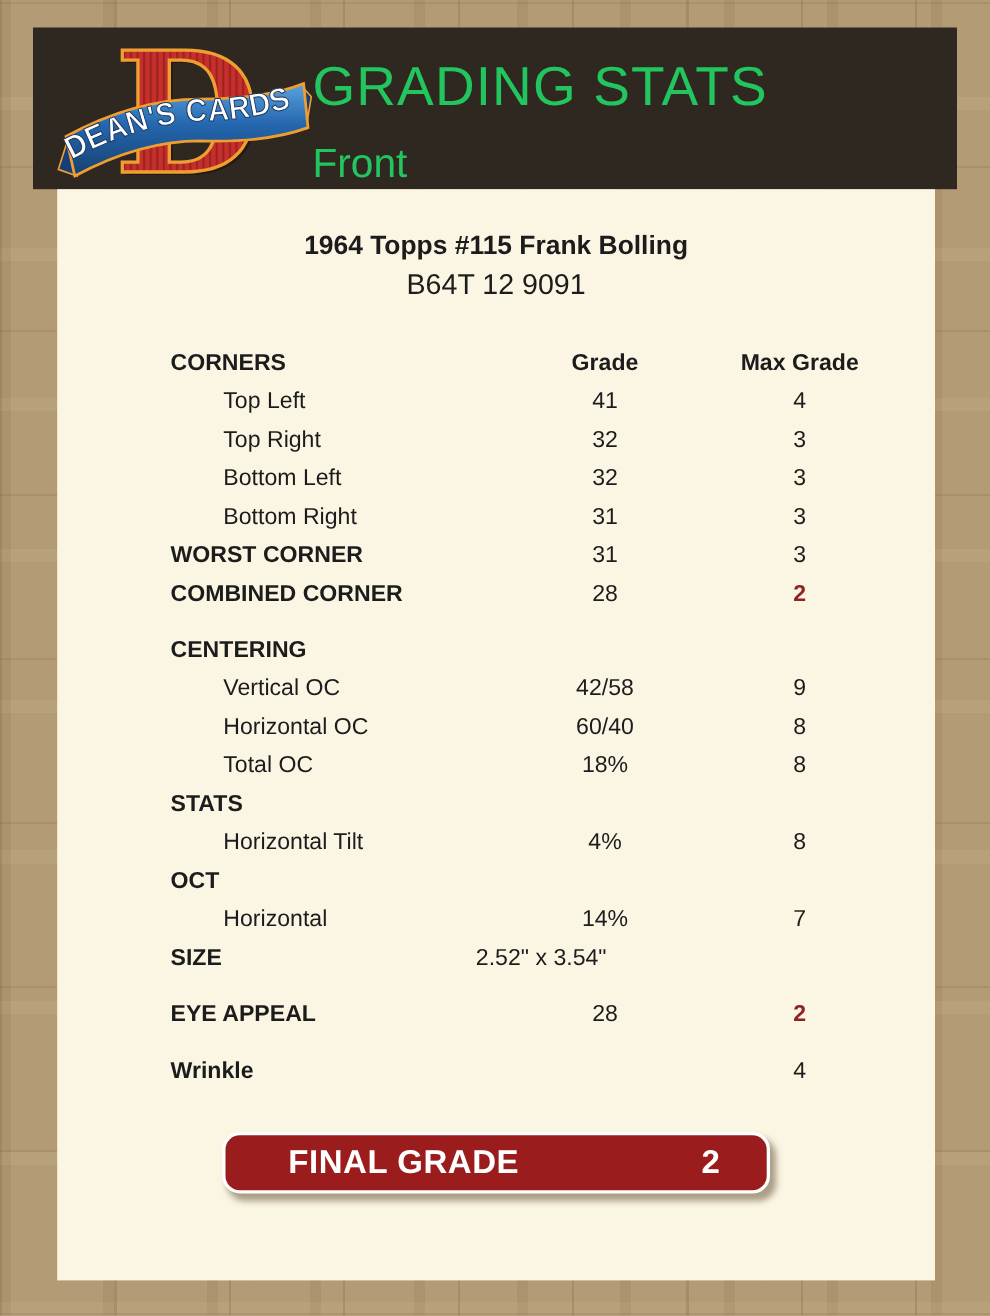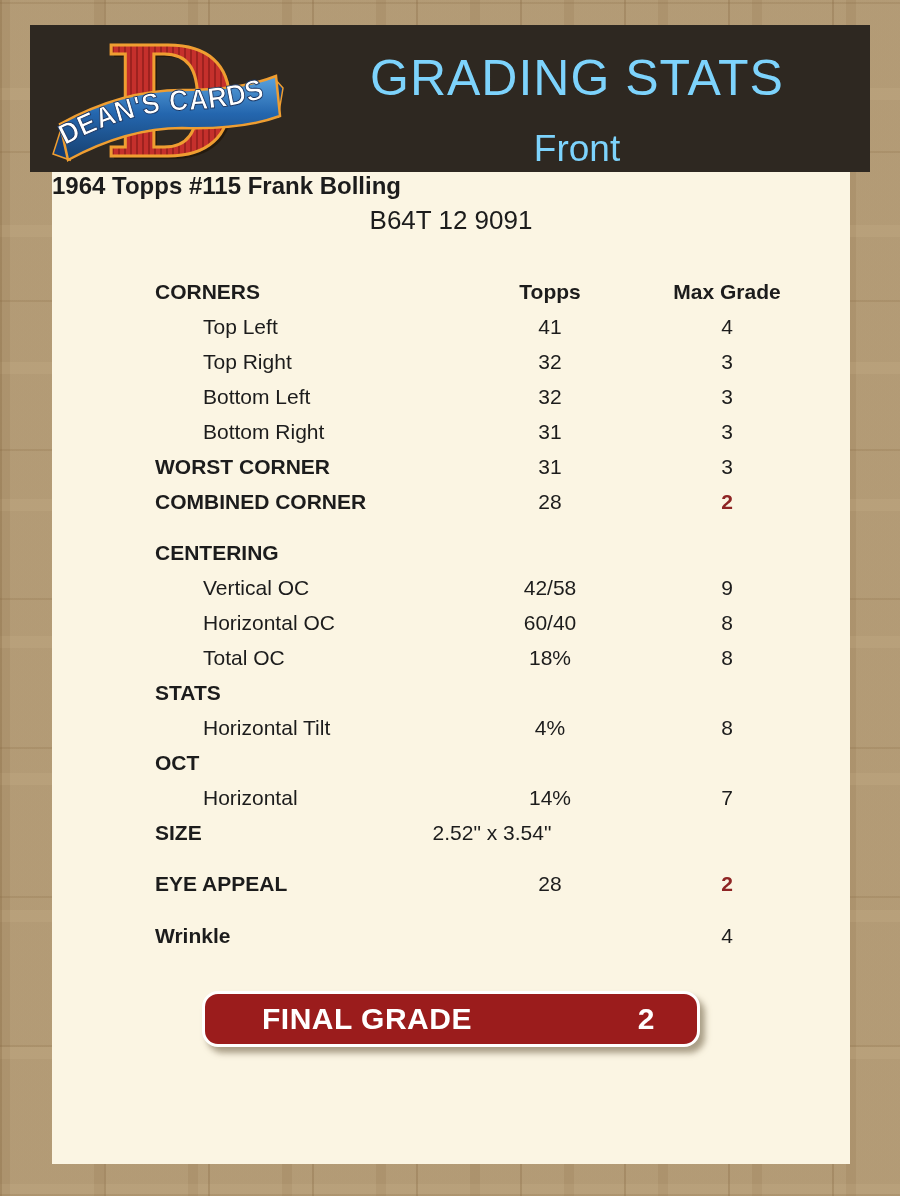--- a/index.html
+++ b/index.html
@@ -29,22 +29,21 @@
     align-items: center;
   }
   .logo {
     width: 232px;
     height: 134px;
     margin-left: 22px;
     flex: 0 0 auto;
   }
   .titles {
     flex: 1 1 auto;
-    text-align: center;
-    color: #7dd3fc;
+    color: #22c55e;
     padding-top: 22px;
   }
   .title-main {
     font-size: 50px;
     line-height: 56px;
     font-weight: 400;
     letter-spacing: 1px;
   }
   .title-sub {
     font-size: 37px;
@@ -55,21 +54,22 @@
 
   
   .content {
     position: absolute;
     left: 52px; top: 172px;
     width: 798px; height: 992px;
     background: #fbf5e3;
     color: #1c1c1c;
   }
   .card-title {
-    text-align: left;
+    margin-top: 38px;
+    text-align: center;
     font-size: 24px;
     line-height: 28px;
     font-weight: bold;
   }
   .card-serial {
     margin-top: 5px;
     text-align: center;
     font-size: 26px;
     line-height: 30px;
     font-weight: 400;
@@ -154,21 +154,21 @@
 
   <div class="content">
 
     <div class="card-title">1964 Topps #115 Frank Bolling</div>
     <div class="card-serial">B64T 12 9091</div>
 
     <div class="stats-table">
 
       <div class="trow">
         <div class="c-label bold">CORNERS</div>
-        <div class="c-value bold">Topps</div>
+        <div class="c-value bold">Grade</div>
         <div class="c-max bold">Max Grade</div>
       </div>
 
       <div class="trow indent">
         <div class="c-label">Top Left</div>
         <div class="c-value">41</div>
         <div class="c-max">4</div>
       </div>
 
       <div class="trow indent">

